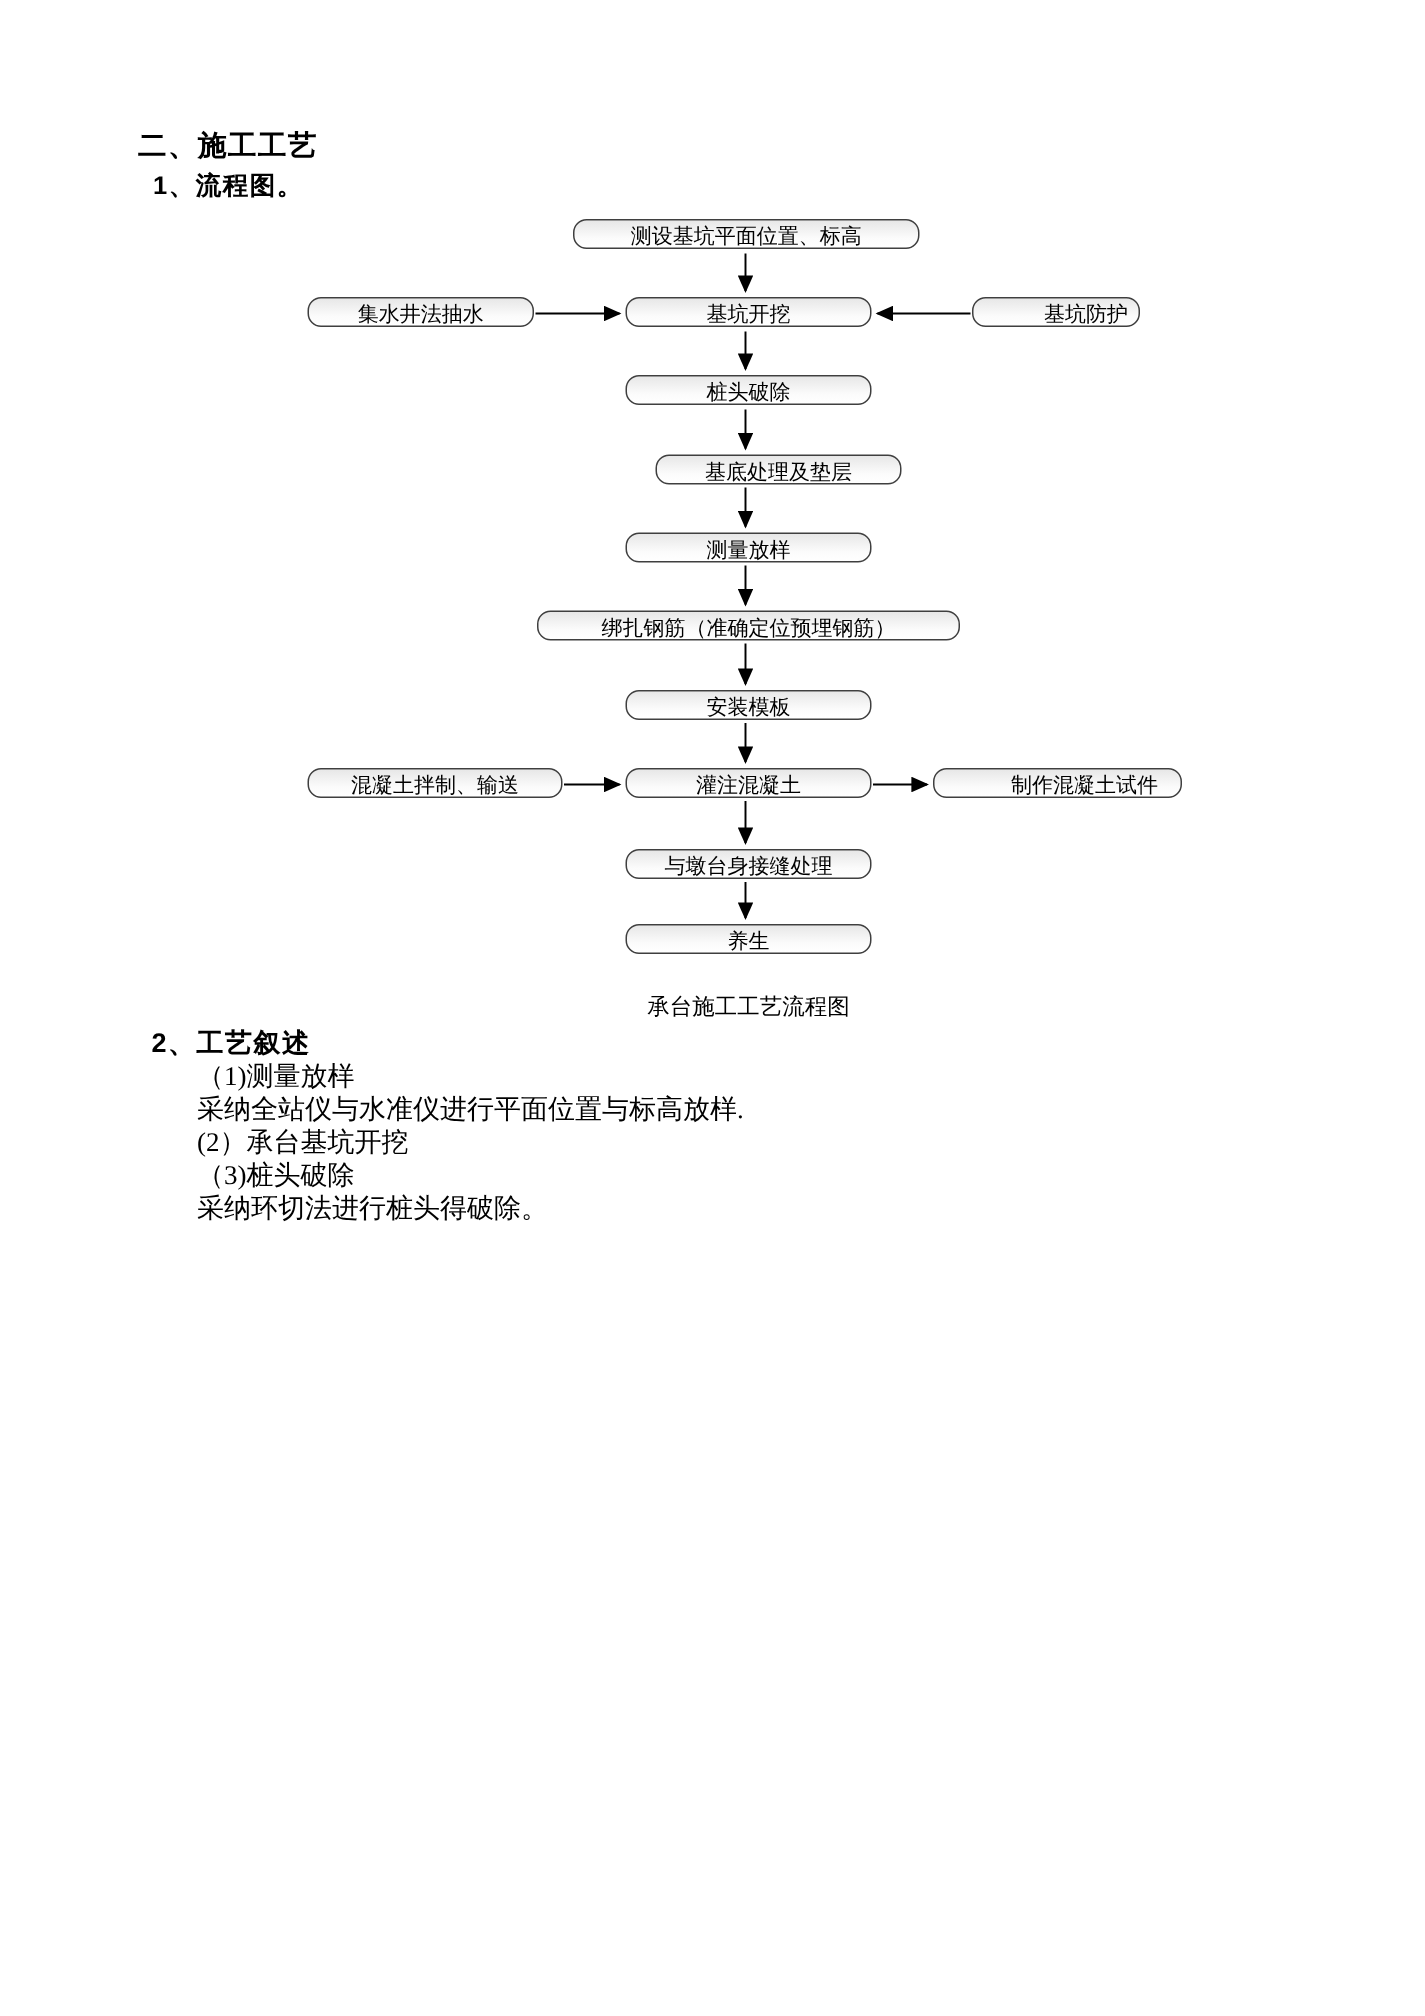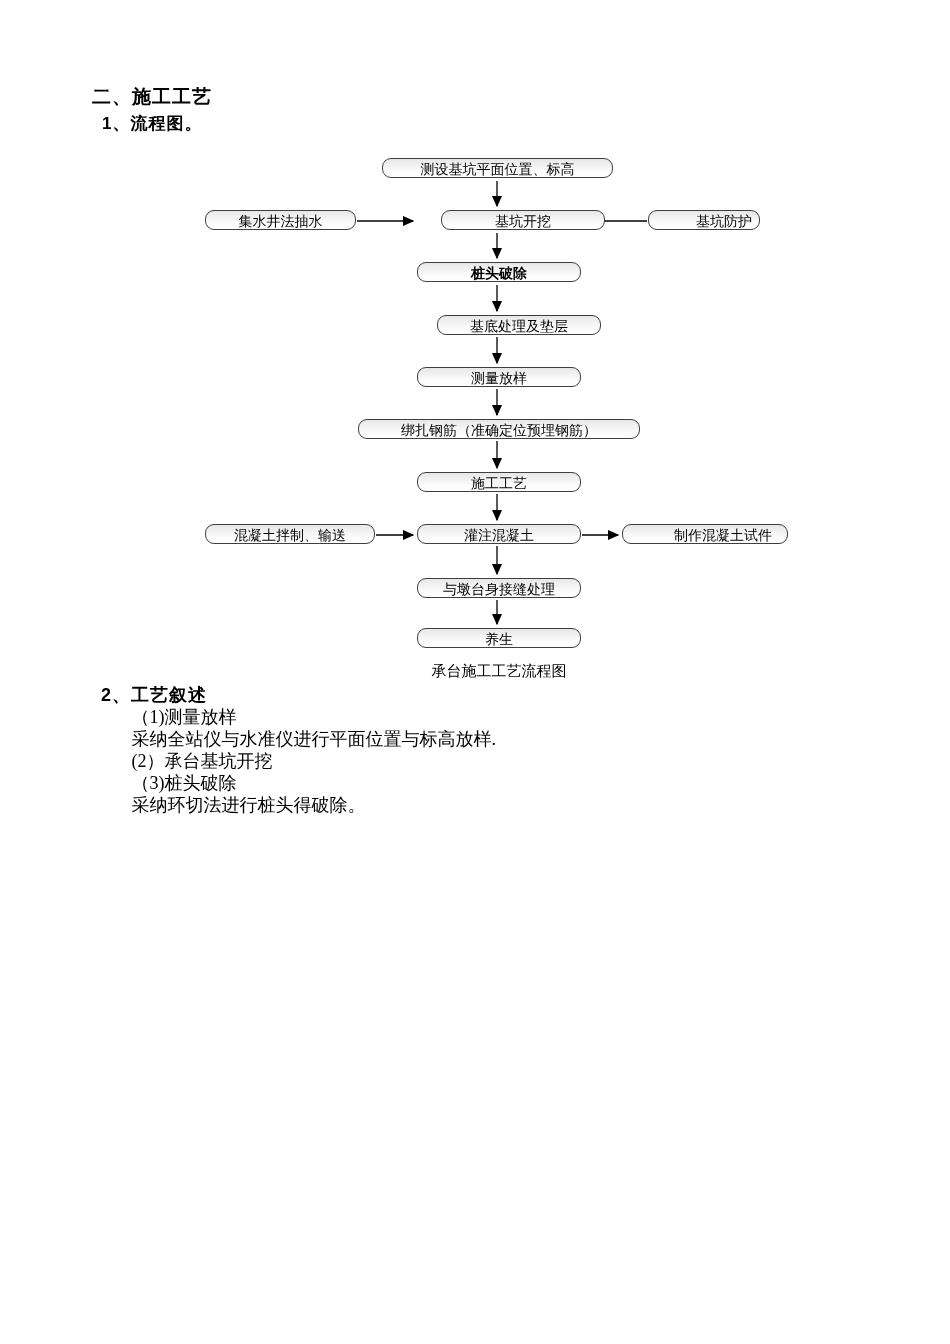--- a/index.html
+++ b/index.html
@@ -16,21 +16,21 @@
     position: absolute; left: 92px; top: 84px;
     font-size: 19px; font-weight: bold; letter-spacing: 1px;
     font-family: Liberation Serif, serif;
   }
   .h2 {
     position: absolute; left: 102px; top: 112px;
     font-size: 17px; font-weight: bold; letter-spacing: 1px;
     font-family: "Liberation Sans", sans-serif;
   }
   .flowchart {
-    position: absolute; left: 0; top: 16px; width: 950px; height: 700px;
+    position: absolute; left: 0; top: 4px; width: 950px; height: 700px;
   }
   .arrows { position: absolute; left: 0; top: 0; }
   .fbox {
     position: absolute;
     height: 20px;
     border: 1px solid #3f3f3f;
     border-radius: 9px;
     background: linear-gradient(to bottom, #e7e7e7 0%, #fbfbfb 65%, #ffffff 100%);
     text-align: center;
     font-size: 14px;
@@ -81,28 +81,28 @@
     <line x1="357" y1="205" x2="413" y2="205" stroke="#000" stroke-width="1.3" marker-end="url(#ah)"></line>
     <line x1="647" y1="205" x2="585" y2="205" stroke="#000" stroke-width="1.3" marker-end="url(#ah)"></line>
 
     <line x1="376" y1="519" x2="413" y2="519" stroke="#000" stroke-width="1.3" marker-end="url(#ah)"></line>
     <line x1="582" y1="519" x2="618" y2="519" stroke="#000" stroke-width="1.3" marker-end="url(#ah)"></line>
   </svg>
 
   <div class="fbox" style="left:382px; top:142px; width:231px;">测设基坑平面位置、标高</div>
 
   <div class="fbox" style="left:205px; top:194px; width:151px;">集水井法抽水</div>
-  <div class="fbox" style="left:417px; top:194px; width:164px;margin-left:24px;">基坑开挖</div>
+  <div class="fbox" style="left:417px; top:194px; width:164px;">基坑开挖</div>
   <div class="fbox" style="left:648px; top:194px; width:112px;padding-left:40px;">基坑防护</div>
 
-  <div class="fbox" style="left:417px; top:246px; width:164px;font-weight:bold;">桩头破除</div>
+  <div class="fbox" style="left:417px; top:246px; width:164px;">桩头破除</div>
   <div class="fbox" style="left:417px; top:299px; width:164px;margin-left:20px;">基底处理及垫层</div>
   <div class="fbox" style="left:417px; top:351px; width:164px;">测量放样</div>
   <div class="fbox" style="left:358px; top:403px; width:282px;">绑扎钢筋（准确定位预埋钢筋）</div>
-  <div class="fbox" style="left:417px; top:456px; width:164px;">施工工艺</div>
+  <div class="fbox" style="left:417px; top:456px; width:164px;">安装模板</div>
 
   <div class="fbox" style="left:205px; top:508px; width:170px;">混凝土拌制、输送</div>
   <div class="fbox" style="left:417px; top:508px; width:164px;">灌注混凝土</div>
   <div class="fbox" style="left:622px; top:508px; width:166px;padding-left:36px;">制作混凝土试件</div>
 
   <div class="fbox" style="left:417px; top:562px; width:164px;">与墩台身接缝处理</div>
   <div class="fbox" style="left:417px; top:612px; width:164px;">养生</div>
 </div>
 
 <div class="caption">承台施工工艺流程图</div>

